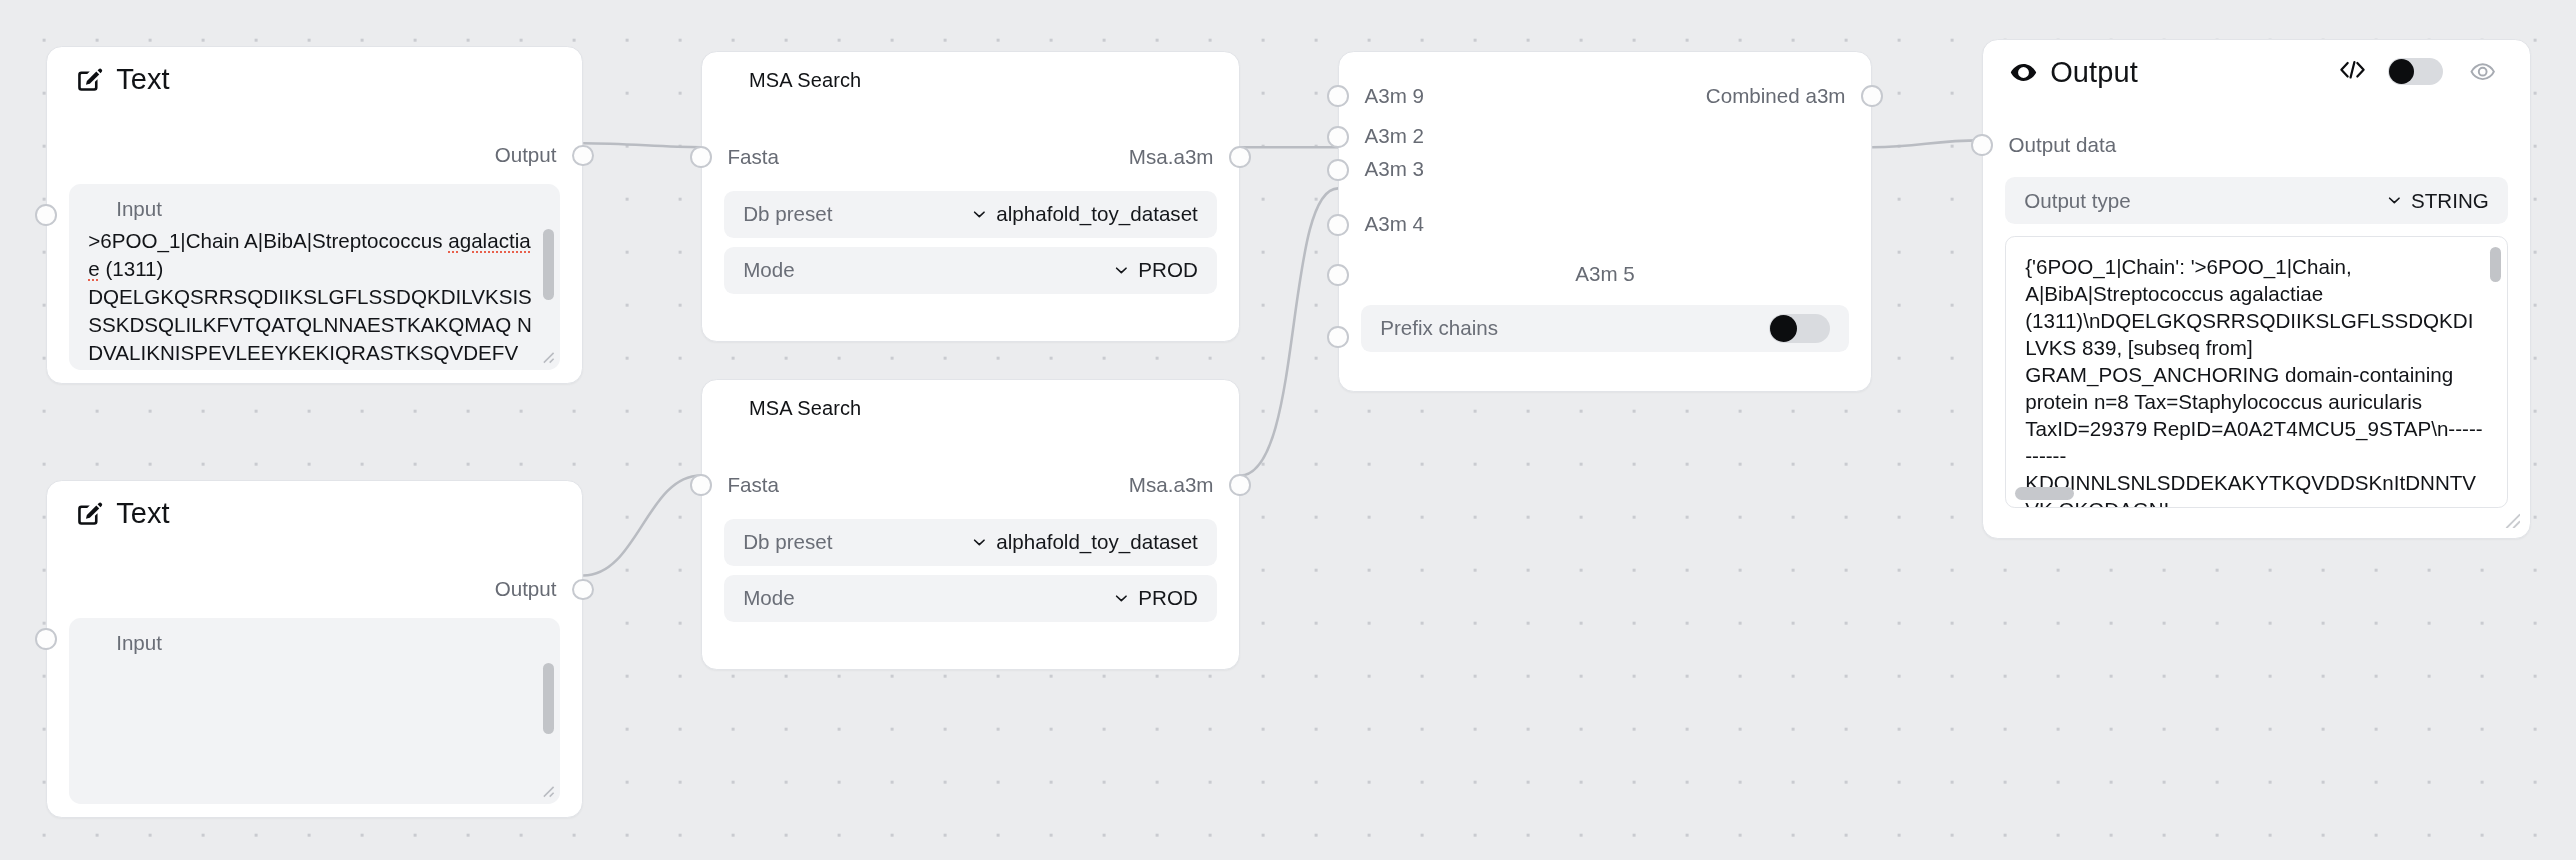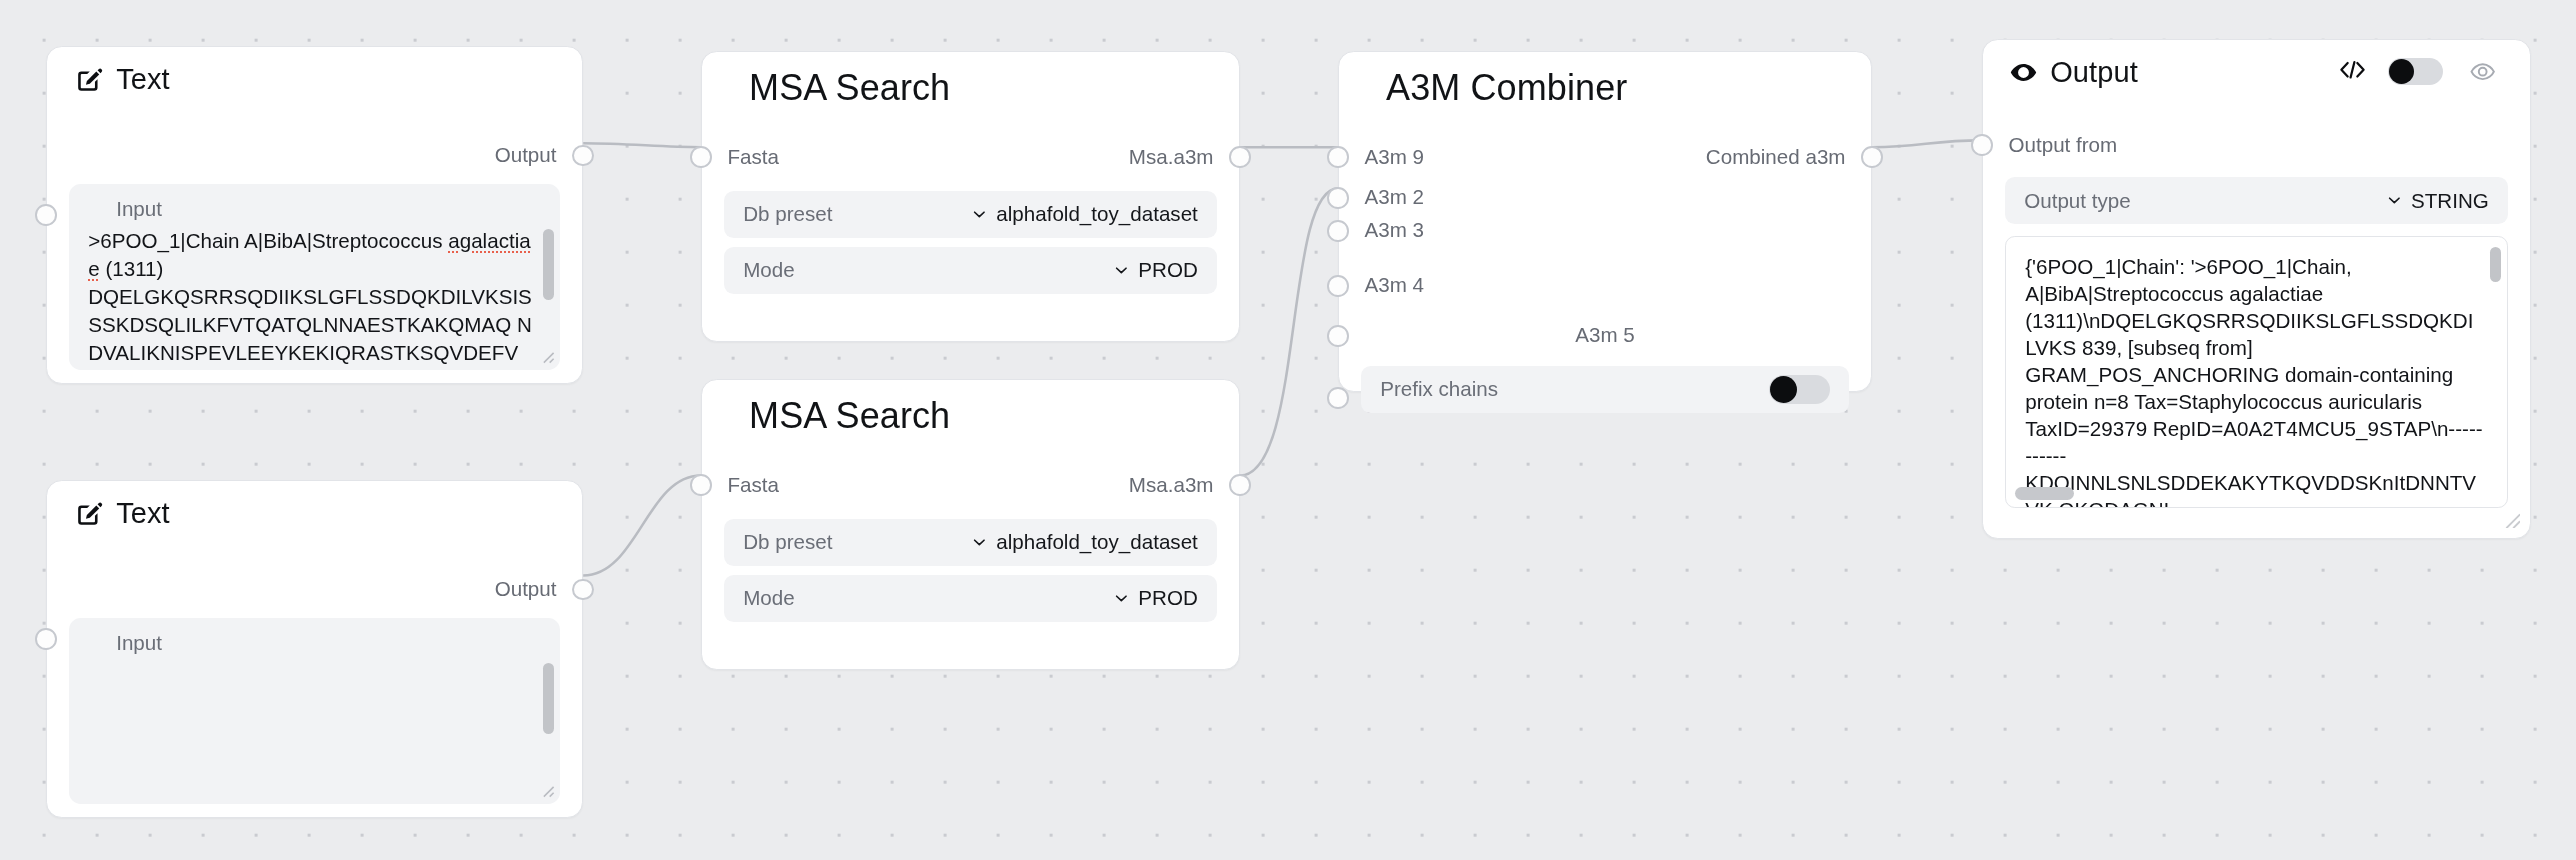--- a/index.html
+++ b/index.html
@@ -52,21 +52,21 @@
     gap: 12.7px;
     padding: 17.6px 25.5px 0 25.5px;
     height: 61px;
   }
   .node-title .title-text {
     font-size: 29px;
     color: #111316;
     letter-spacing: 0.1px;
     line-height: 1;
   }
-  .node-title.plain .title-text { font-size: 36px; }
+  .node-title.plain .title-text { font-size: 20px; }
 
   .title-spacer { flex: 1 1 auto; }
 
   
   .hdr-icon { display: flex; align-items: center; justify-content: center; }
 
   
   .port {
     position: absolute;
     width: 21.6px;
@@ -355,23 +355,20 @@
         <svg class="chev" width="16.7" height="16.7" viewBox="0 0 16 16" fill="none">
             <path d="M3.5 6 8 10.2 12.5 6" stroke="#15171b" stroke-width="1.6" stroke-linecap="round" stroke-linejoin="round"></path>
           </svg>
         <span>PROD</span>
       </span>
     </div>
   </div>
 
   <div class="node" style="left:1338px; top:51px; width:534px; height:341px;">
 
-    <div class="node-title plain">
-      <span class="title-text" style="margin-left:21.6px;">A3M Combiner</span>
-    </div>
 
     <div class="port-row" style="margin-top:27.4px;">
       <span class="port left" style="top:5.9px;"></span>
       <span class="port-label">A3m 9</span>
       <span class="port-label out">Combined a3m</span>
       <span class="port right" style="top:5.9px;"></span>
     </div>
 
     <div class="port-row" style="margin-top:7.8px;">
       <span class="port left" style="top:5.9px;"></span>
@@ -432,21 +429,21 @@
       <span class="hdr-icon" style="margin-right:7.8px;">
         <svg width="27.4" height="27.4" viewBox="0 0 24 24" fill="none">
           <path d="M12 5.5C7.2 5.5 3.3 9.4 2.2 12c1.1 2.6 5 6.5 9.8 6.5s8.7-3.9 9.8-6.5c-1.1-2.6-5-6.5-9.8-6.5Z" stroke="#a7abb2" stroke-width="1.7"></path>
           <circle cx="12" cy="12" r="3.4" stroke="#a7abb2" stroke-width="1.7"></circle>
         </svg>
       </span>
     </div>
 
     <div class="port-row" style="margin-top:27.4px;">
       <span class="port left" style="top:5.9px;"></span>
-      <span class="port-label">Output from</span>
+      <span class="port-label">Output data</span>
     </div>
 
     <div class="field" style="margin-top:15.7px;">
       <span class="field-label">Output type</span>
       <span class="field-value">
         <svg class="chev" width="16.7" height="16.7" viewBox="0 0 16 16" fill="none">
             <path d="M3.5 6 8 10.2 12.5 6" stroke="#15171b" stroke-width="1.6" stroke-linecap="round" stroke-linejoin="round"></path>
           </svg>
         <span>STRING</span>
       </span>

